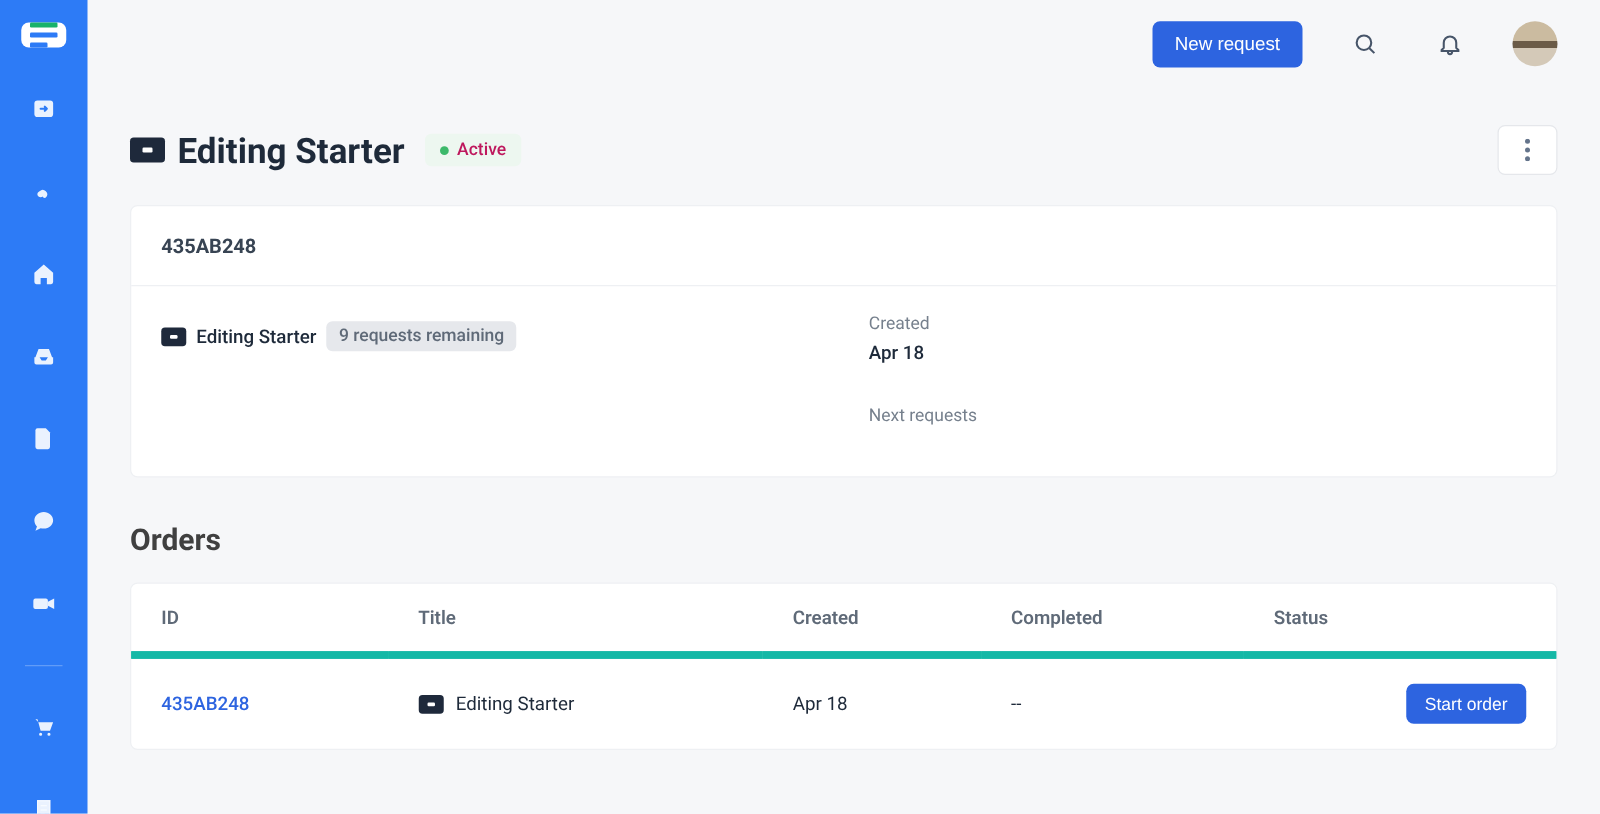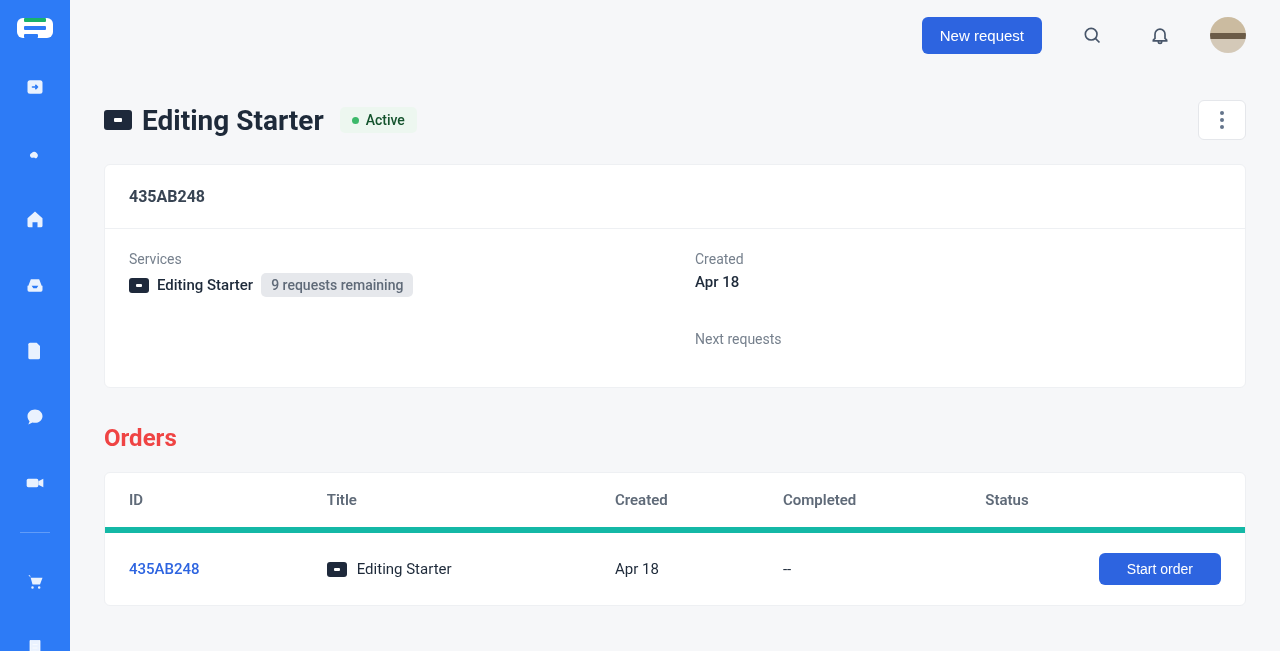--- a/index.html
+++ b/index.html
@@ -100,21 +100,21 @@
       padding: 10px 18px;
       border-radius: 6px;
       font-size: 15px;
       font-weight: 500;
       cursor: pointer;
     }
     .btn-primary-sm {
       background: #2d64e0;
       color: #fff;
       border: none;
-      padding: 8px 28px;
+      padding: 8px 15px;
       border-radius: 6px;
       font-size: 14px;
       font-weight: 500;
       cursor: pointer;
     }
     .icon-btn {
       width: 36px;
       height: 36px;
       display: flex;
       align-items: center;
@@ -194,21 +194,21 @@
       height: 3px;
     }
     .status-pill {
       display: inline-flex;
       align-items: center;
       gap: 7px;
       background: #edf7f0;
       padding: 5px 12px;
       border-radius: 5px;
       font-size: 14px;
-      color: #14532d;
+      color: #be185d;
       font-weight: 500;
     }
     .status-pill::before {
       content: '';
       width: 7px;
       height: 7px;
       background: #3cb96a;
       border-radius: 50%;
     }
     .kebab-btn {
@@ -272,21 +272,21 @@
       color: #5f6a78;
       padding: 4px 10px;
       border-radius: 5px;
       font-size: 14px;
       font-weight: 500;
     }
     
     .section-title {
       font-size: 24px;
       font-weight: 700;
-      color: #ef4444;
+      color: #404040;
       margin: 36px 0 20px 0;
     }
     .orders-card {
       background: #fff;
       border: 1px solid #eef0f3;
       border-radius: 6px;
     }
     .orders-table {
       width: 100%;
       border-collapse: collapse;
@@ -426,21 +426,20 @@
               <circle cx="2" cy="9" r="2"></circle>
               <circle cx="2" cy="16" r="2"></circle>
             </svg>
         </button>
       </div>
 
       <div class="card">
         <div class="card-title">435AB248</div>
         <div class="card-grid">
           <div class="col-services">
-            <div class="field-label">Services</div>
             <div class="service-line">
               <span class="video-chip-sm"></span>
               <span class="service-name">Editing Starter</span>
               <span class="remaining-pill">9 requests remaining</span>
             </div>
           </div>
           <div class="col-created">
             <div class="field-label">Created</div>
             <div class="field-value">Apr 18</div>
           </div>

